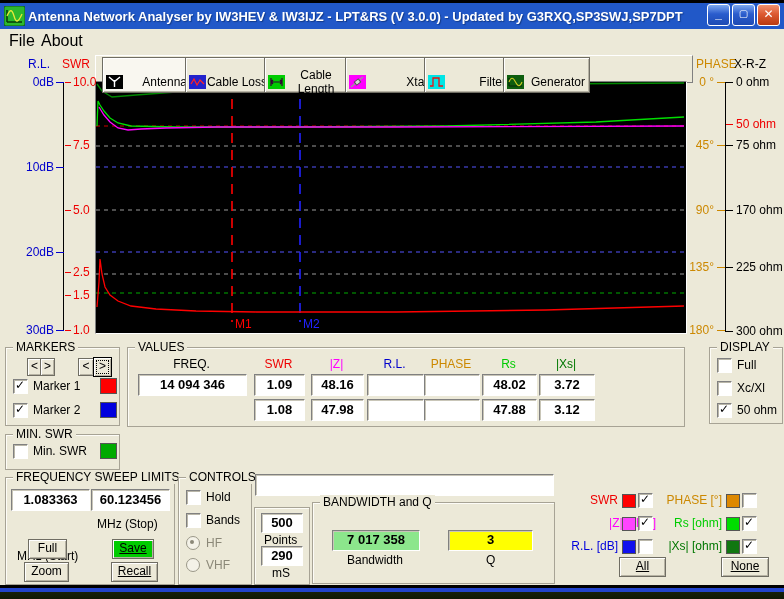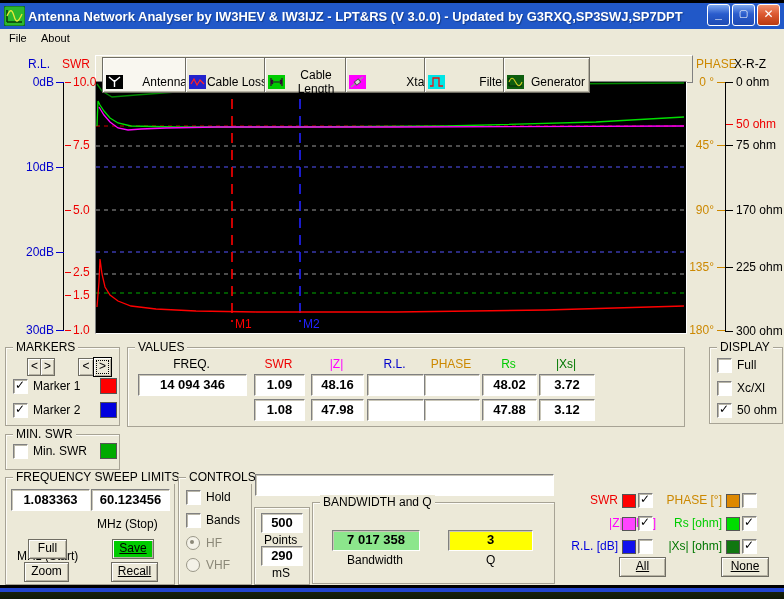--- a/index.html
+++ b/index.html
@@ -13,21 +13,21 @@
     background:linear-gradient(180deg,#6a9bе8 0%,#4a84e4 4%,#2a64d5 14%,#2158c8 55%,#1a48a8 92%,#143c8f 100%);
     background-color:#2158c8;display:flex;align-items:center;}
   #title-text{color:#fff;font-weight:bold;font-size:13px;margin-left:4px;text-shadow:1px 1px 1px #123a8a;white-space:nowrap;}
   .winbtn{width:21px;height:20px;border:1px solid #fff;border-radius:3px;margin-left:2px;
     color:#fff;font-weight:bold;font-size:12px;text-align:center;line-height:18px;}
   .winbtn.minmax{background:linear-gradient(180deg,#7da8ef,#2a5ccd 45%,#1d4bb4);}
   .winbtn.close{background:linear-gradient(180deg,#f0926f,#dd5a32 45%,#b93a10);}
   #winbtns{position:absolute;right:4px;top:1px;display:flex;}
 
   
-  #menubar{position:absolute;left:0;top:29px;width:784px;height:19px;background:#ece9d8;font-size:11px;color:#000;}
+  #menubar{position:absolute;left:0;top:29px;width:784px;height:19px;background:#ece9d8;font-size:16px;color:#000;}
   .menu-item{position:absolute;top:3px;}
 
   
   .raised{border:1px solid;border-color:#ffffff #808080 #808080 #ffffff;background:#ece9d8;}
   .btn{border:1px solid #6f6d63;box-shadow:inset 1px 1px 0 #ffffff,inset -1px -1px 0 #b7b3a4;
     background:#ece9d8;font-size:12px;color:#000;text-align:center;}
   .field{background:#fff;border:1px solid;border-color:#808080 #ffffff #ffffff #808080;
     box-shadow:inset 1px 1px 0 #c9c6b8;font-weight:bold;font-size:13px;color:#000;
     text-align:center;line-height:19px;white-space:nowrap;overflow:hidden;}
   .gb{border:1px solid #a7a395;box-shadow:1px 1px 0 #fdfcf7 inset;}

